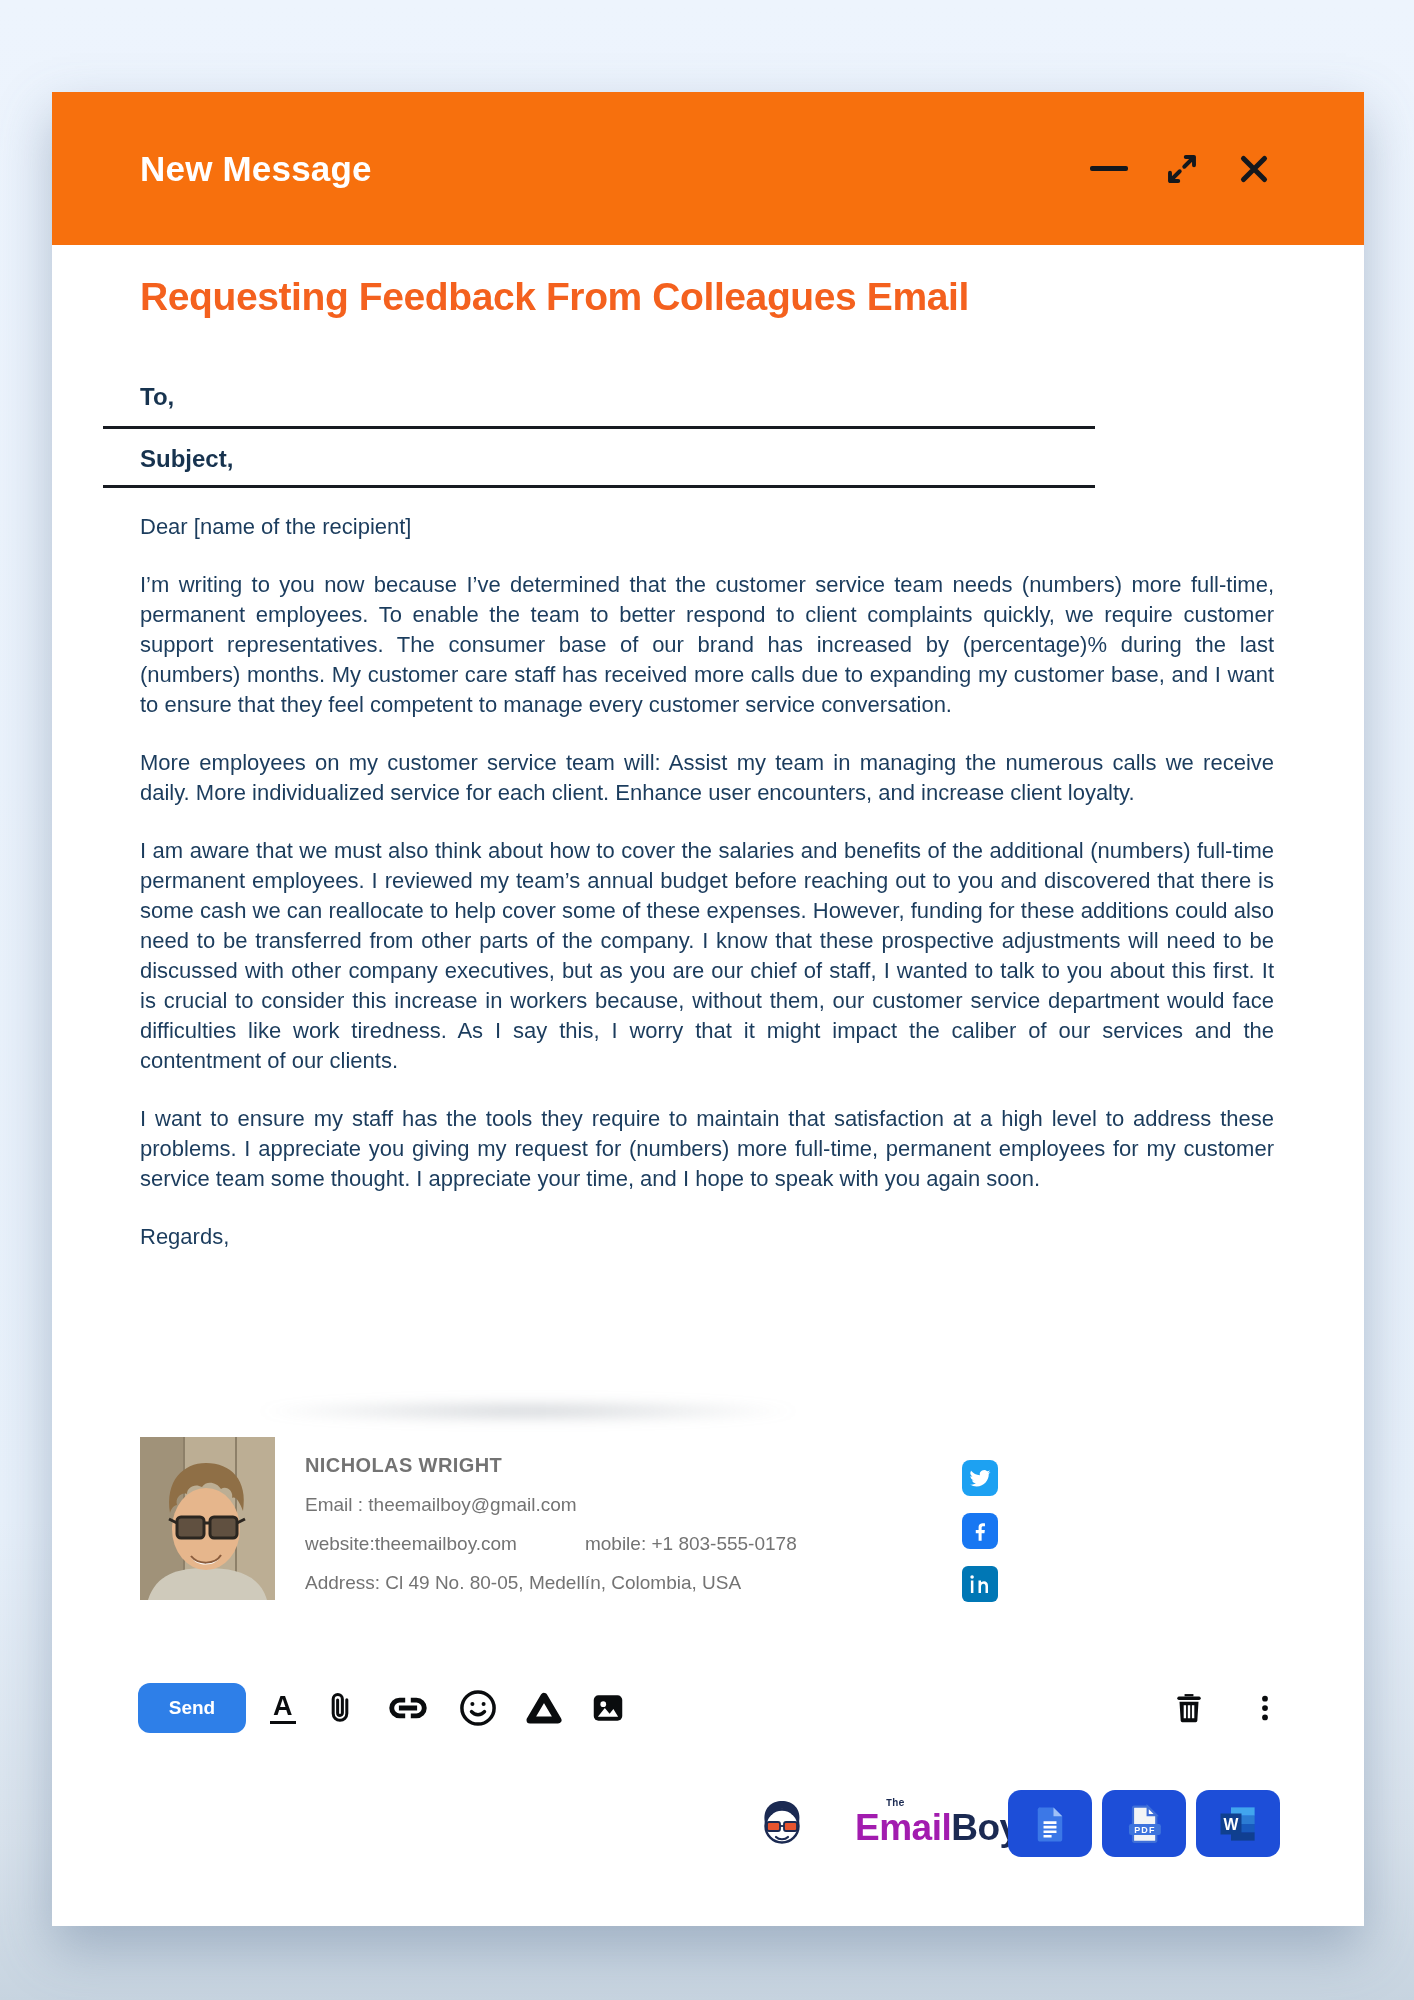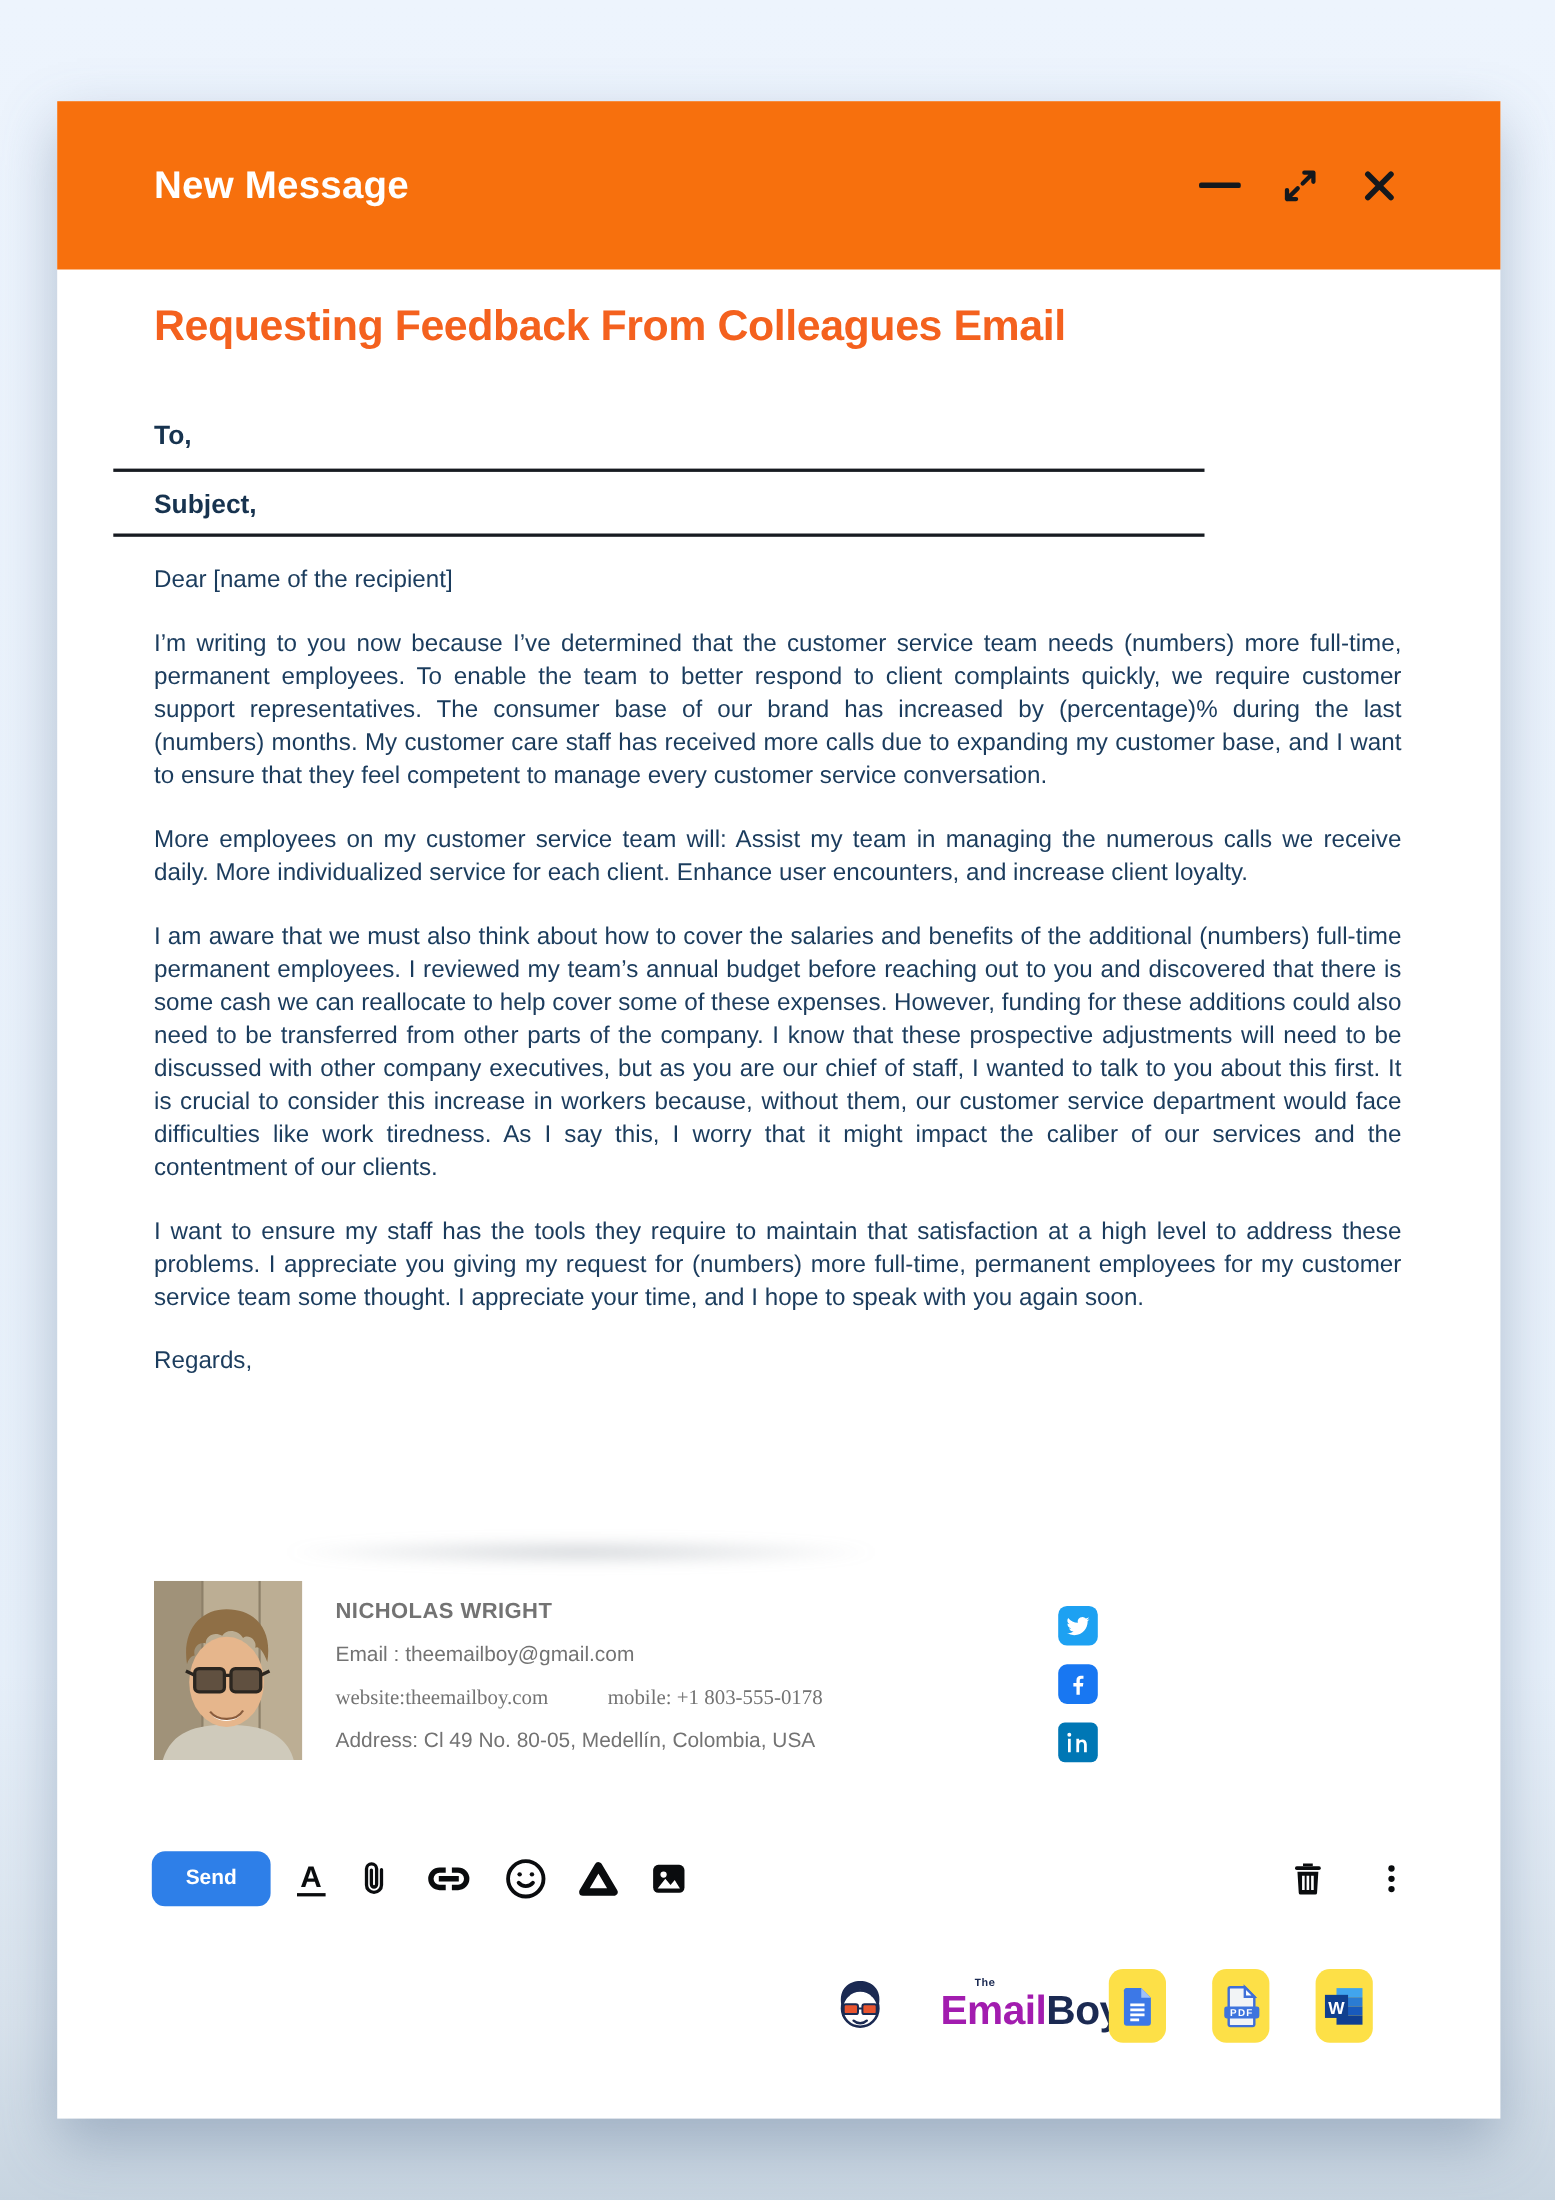--- a/index.html
+++ b/index.html
@@ -45,21 +45,21 @@
   
   .sig-shadow {
     position:absolute; left:96px; top:1303px; width:760px; height:32px;
     background:radial-gradient(ellipse 50% 50% at 50% 50%, rgba(110,120,132,.32), rgba(110,120,132,0) 72%);
     filter:blur(6px);
   }
   .sig-photo { position:absolute; left:88px; top:1345px; width:135px; height:163px; overflow:hidden; }
   .sig-text { position:absolute; left:253px; top:1362px; color:#737373; }
   .sig-name { font-size:20px; font-weight:700; letter-spacing:.4px; }
   .sig-line { margin-top:17px; font-size:19px; font-weight:500; }
-  .sig-inline { display:flex; gap:54px;font-family:Liberation Serif, serif; }
+  .sig-inline { display:flex; gap:68px; }
   .sig-social { position:absolute; left:910px; top:1368px; display:flex; flex-direction:column; gap:17px; }
   .social-tile {
     width:36px; height:36px; border-radius:7px; border:none; cursor:pointer;
     display:flex; align-items:center; justify-content:center; color:#fff; padding:0;
   }
   
   .toolbar {
     position:absolute; left:86px; right:84px; top:1591px; height:50px;
     display:flex; align-items:center;
   }
@@ -72,22 +72,22 @@
   .fmt-a { font-size:27px; font-weight:600; color:#0A0C0E; border-bottom:3px solid #0A0C0E; line-height:1; padding:0 3px 1px; }
   .toolbar-right { margin-left:auto; display:flex; align-items:center; gap:42px; color:#0A0C0E; }
   
   .footer { position:absolute; left:0; top:1698px; width:100%; height:67px; }
   .brand { position:absolute; left:706px; top:8px; display:flex; align-items:flex-end; }
   .brand-text { font-size:37px; font-weight:800; letter-spacing:-.5px; line-height:1; margin-left:8px; position:relative; }
   .brand-email { color:#a21caf;margin-left:41px; }
   .brand-boy { color:#1B2A52; }
   .brand-the { position:absolute; left:72px; top:-10px; font-size:10px; font-weight:700; color:#1B2A52; letter-spacing:.3px;font-family:Liberation Mono, monospace; }
   .doc-tile {
-    position:absolute; top:0; width:52px; height:67px; border-radius:13px;
-    background:#fde047; border:none; cursor:pointer;
+    position:absolute; top:0; width:84px; height:67px; border-radius:13px;
+    background:#1d4ed8; border:none; cursor:pointer;
     display:flex; align-items:center; justify-content:center;
   }
 </style>
 </head>
 <body>
 
 <div class="card">
 
   <div class="header">
     <div class="header-title">New Message</div>

